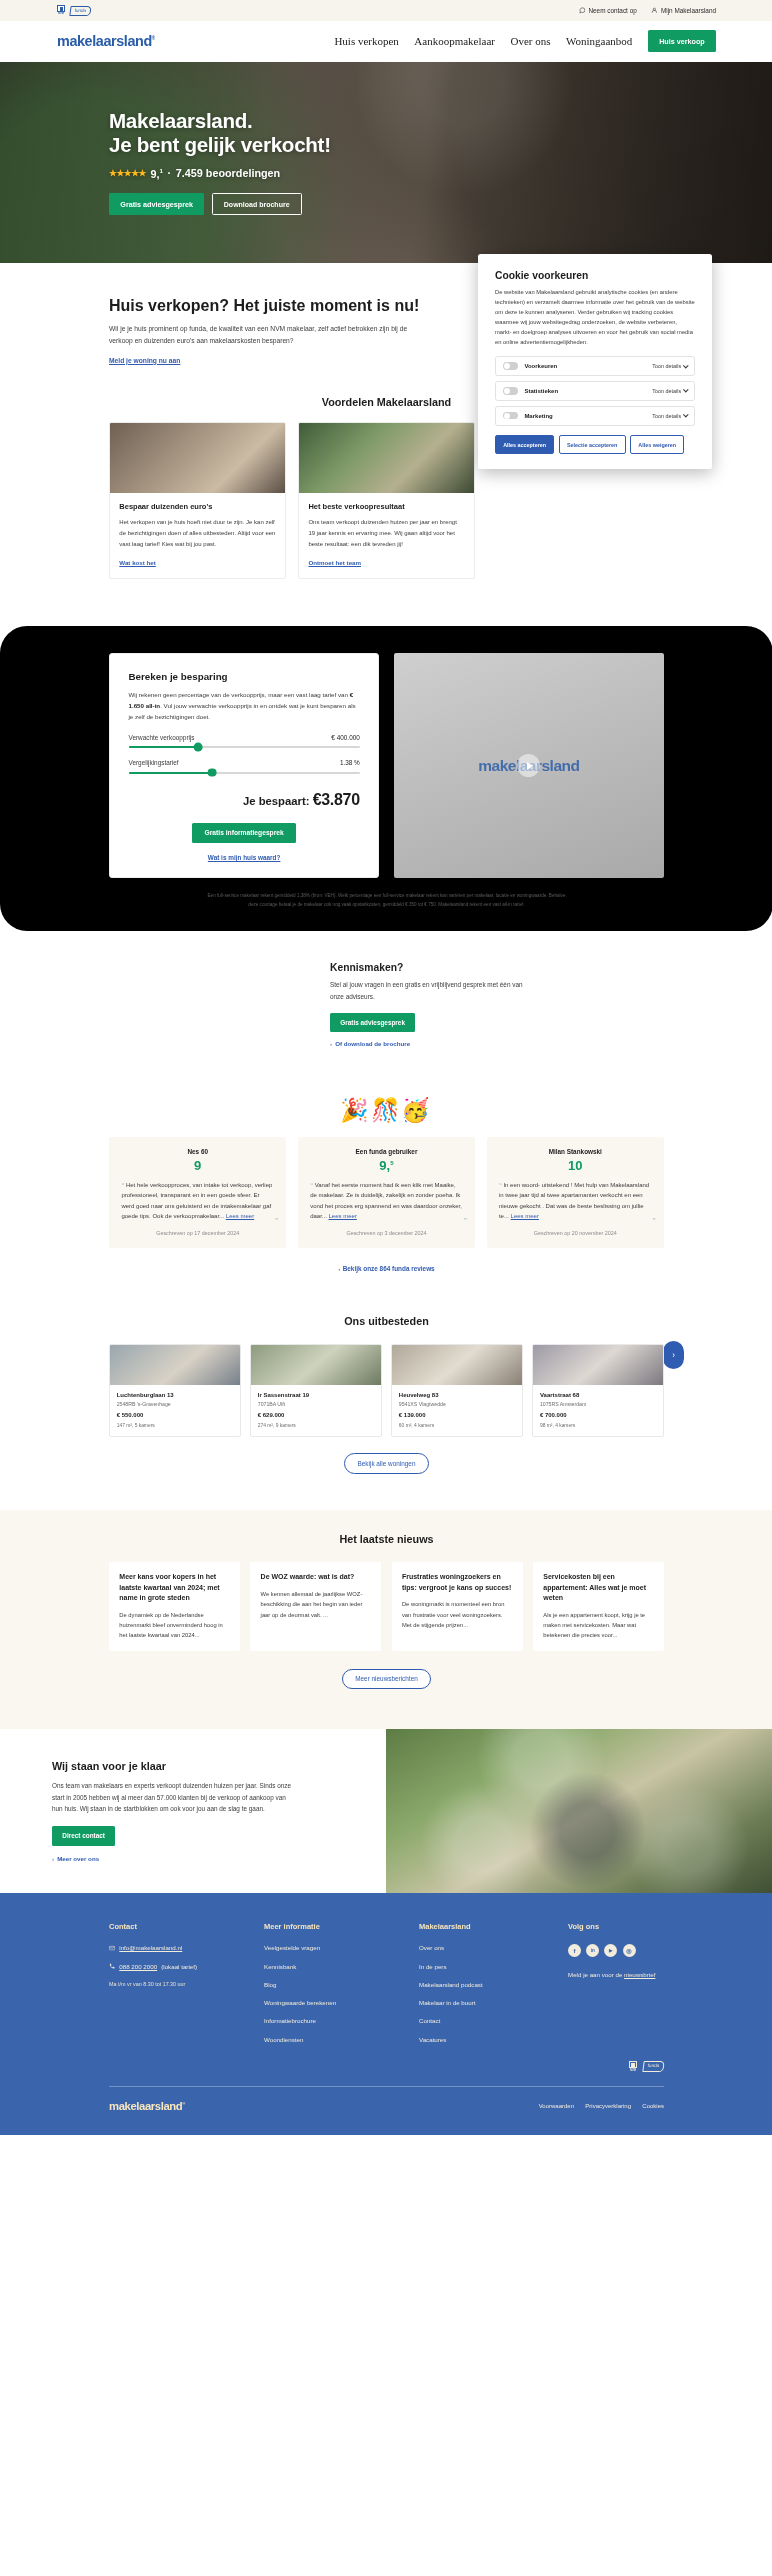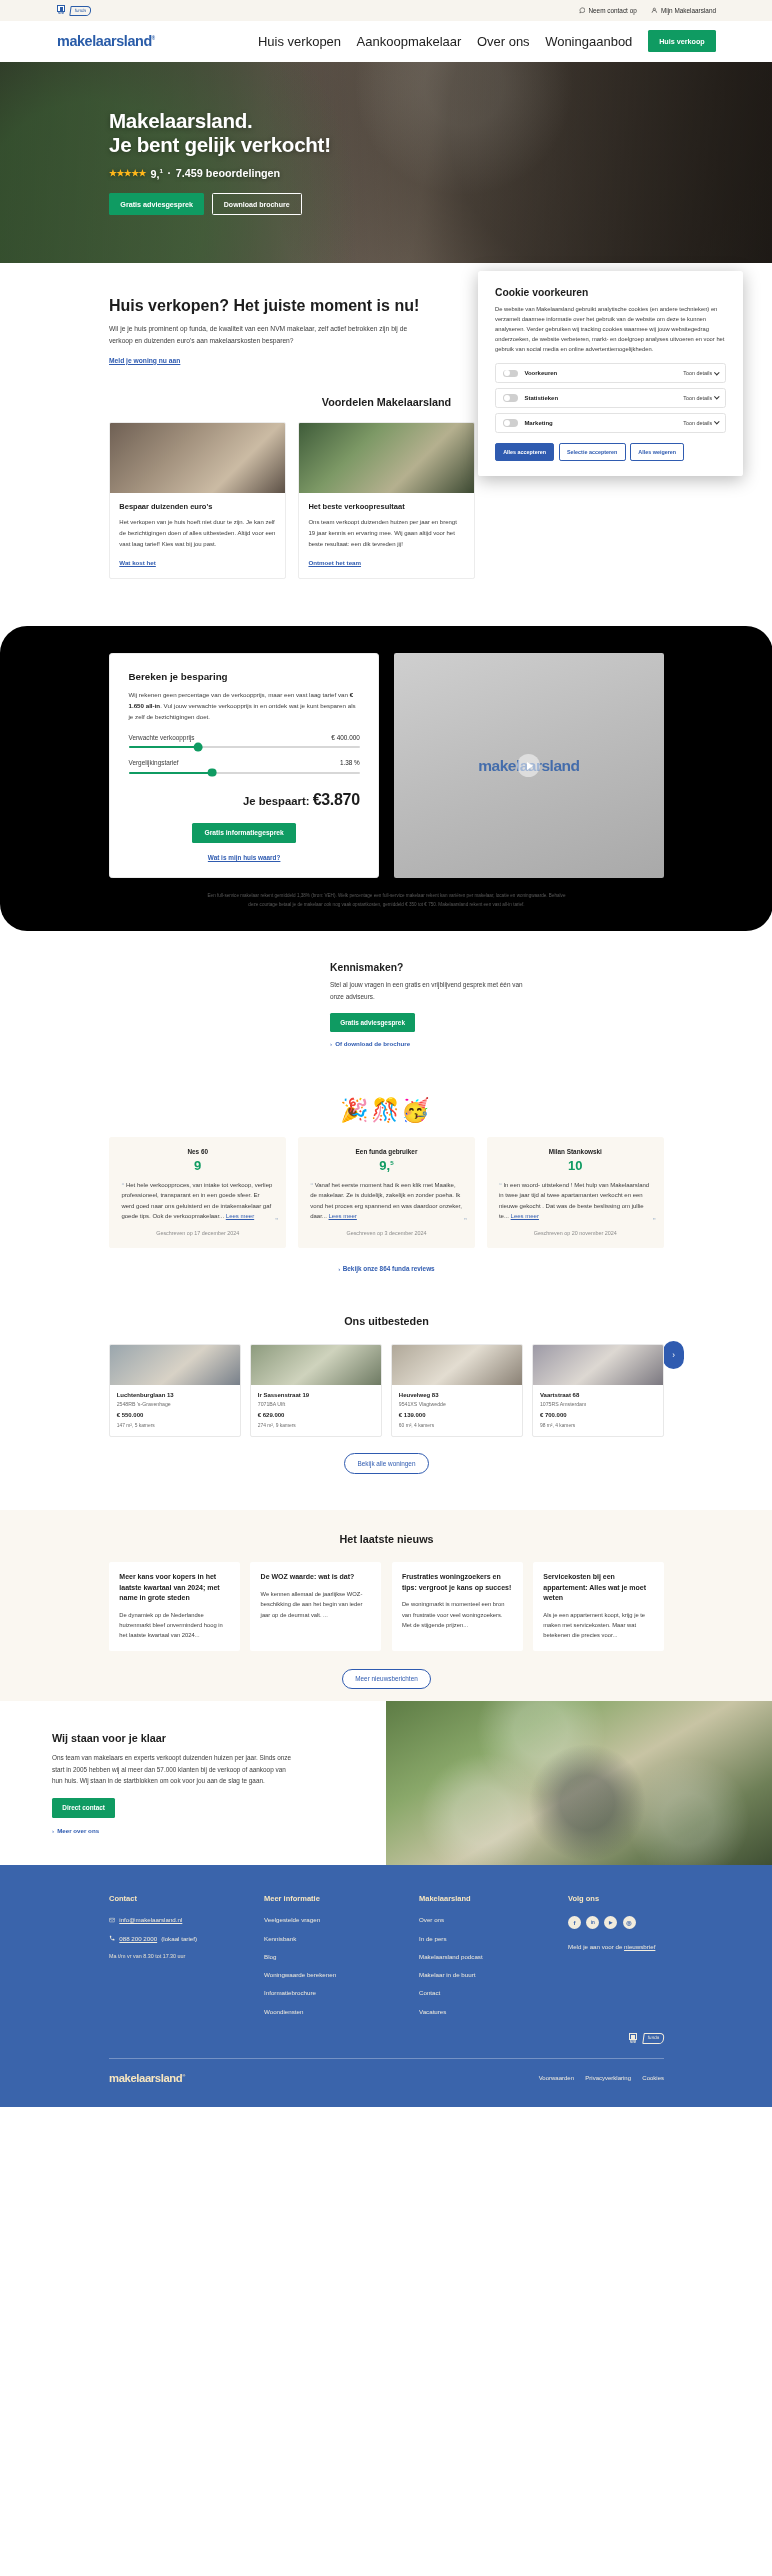--- a/index.html
+++ b/index.html
@@ -61,21 +61,21 @@
     width: 659px; margin: 0 auto;
     display: flex; align-items: center; justify-content: space-between;
   }
   .brand {
     font-size: 14.4px; font-weight: 800; color: #2a5ca8;
     letter-spacing: -0.4px; position: relative; cursor: pointer;
   }
   .brand sup { font-size: 4.6px; vertical-align: super; }
   .nav-right { display: flex; align-items: center; gap: 15.5px; }
   .nav-link {
-    font-size: 13px; color: #222; text-decoration: none; cursor: pointer;
+    font-size: 11px; color: #222; text-decoration: none; cursor: pointer; font-family: Liberation Serif, serif;
   }
   .btn-green {
     background: #0f9b62; color: #fff; font-weight: 700;
     font-size: 7.2px; padding: 6.7px 11.3px; border: none; border-radius: 1.5px;
     cursor: pointer; font-family: inherit;
   }
 
   
   .hero {
     height: 201px; position: relative; overflow: hidden;
@@ -107,22 +107,22 @@
   .hero-rating sup { font-size: 6.2px; }
   .hero-btns { display: flex; gap: 7.2px; margin-top: 13.4px; }
   .btn-outline-white {
     background: transparent; color: #fff; border: 0.8px solid #fff;
     font-weight: 700; font-size: 7px; padding: 6.7px 11.3px;
     border-radius: 1.5px; cursor: pointer; font-family: inherit;
   }
 
   
   .cookie-modal {
-    position: absolute; top: 271px; left: 478px;
-    width: 265px; background: #fff; border-radius: 2.6px;
+    position: absolute; top: 254px; left: 478px;
+    width: 234px; background: #fff; border-radius: 2.6px;
     box-shadow: 0 3.1px 17.5px rgba(0,0,0,.28);
     padding: 15.5px 17px 15.5px 17px; z-index: 40;
   }
   .cookie-modal h2 { font-size: 10.3px; font-weight: 800; margin-bottom: 7.2px; color:#1d1d1d;}
   .cookie-modal p { font-size: 5.8px; line-height: 1.72; color: #3c3c3c; }
   .cookie-rows { margin-top: 8.8px; display: flex; flex-direction: column; gap: 4.6px; }
   .cookie-row {
     border: 0.5px solid #e2e2e2; border-radius: 2.6px;
     display: flex; align-items: center; padding: 5.2px 6.7px;
   }
@@ -290,21 +290,21 @@
     display:flex; align-items:center; justify-content:center; cursor:pointer;
     font-size:8.2px;
   }
   .listings-cta { text-align:center; margin-top: 16.5px;}
   .btn-outline-blue {
     background:#fff; color:#2f5bb0; border:0.5px solid #2f5bb0;
     font-size:6.4px; padding: 5.7px 12.4px; border-radius: 11.3px; cursor:pointer; font-family:inherit;
   }
 
   
-  .news { background:#faf7f1; padding: 23px 0 12px 0; margin-top: 15.5px;}
+  .news { background:#faf7f1; padding: 23px 0 40px 0; margin-top: 15.5px;}
   .news h2 { text-align:center; font-size:10.8px; font-weight:800; color:#1d1d1d;}
   .news-grid {
     width:659px; margin: 17.5px auto 0 auto; padding: 0 52px;
     display:grid; grid-template-columns: repeat(4,1fr); gap: 10.3px;
   }
   .news-card { background:#fff; border-radius:2.1px; padding: 10.3px 10.3px 11.3px 10.3px; }
   .news-card h3 { font-size: 7px; font-weight:800; line-height:1.45; color:#1d1d1d;}
   .news-card p { font-size: 5.8px; line-height:1.75; color:#3c3c3c; margin-top:6.7px;}
   .news-cta { text-align:center; margin-top: 17.5px;}
 

